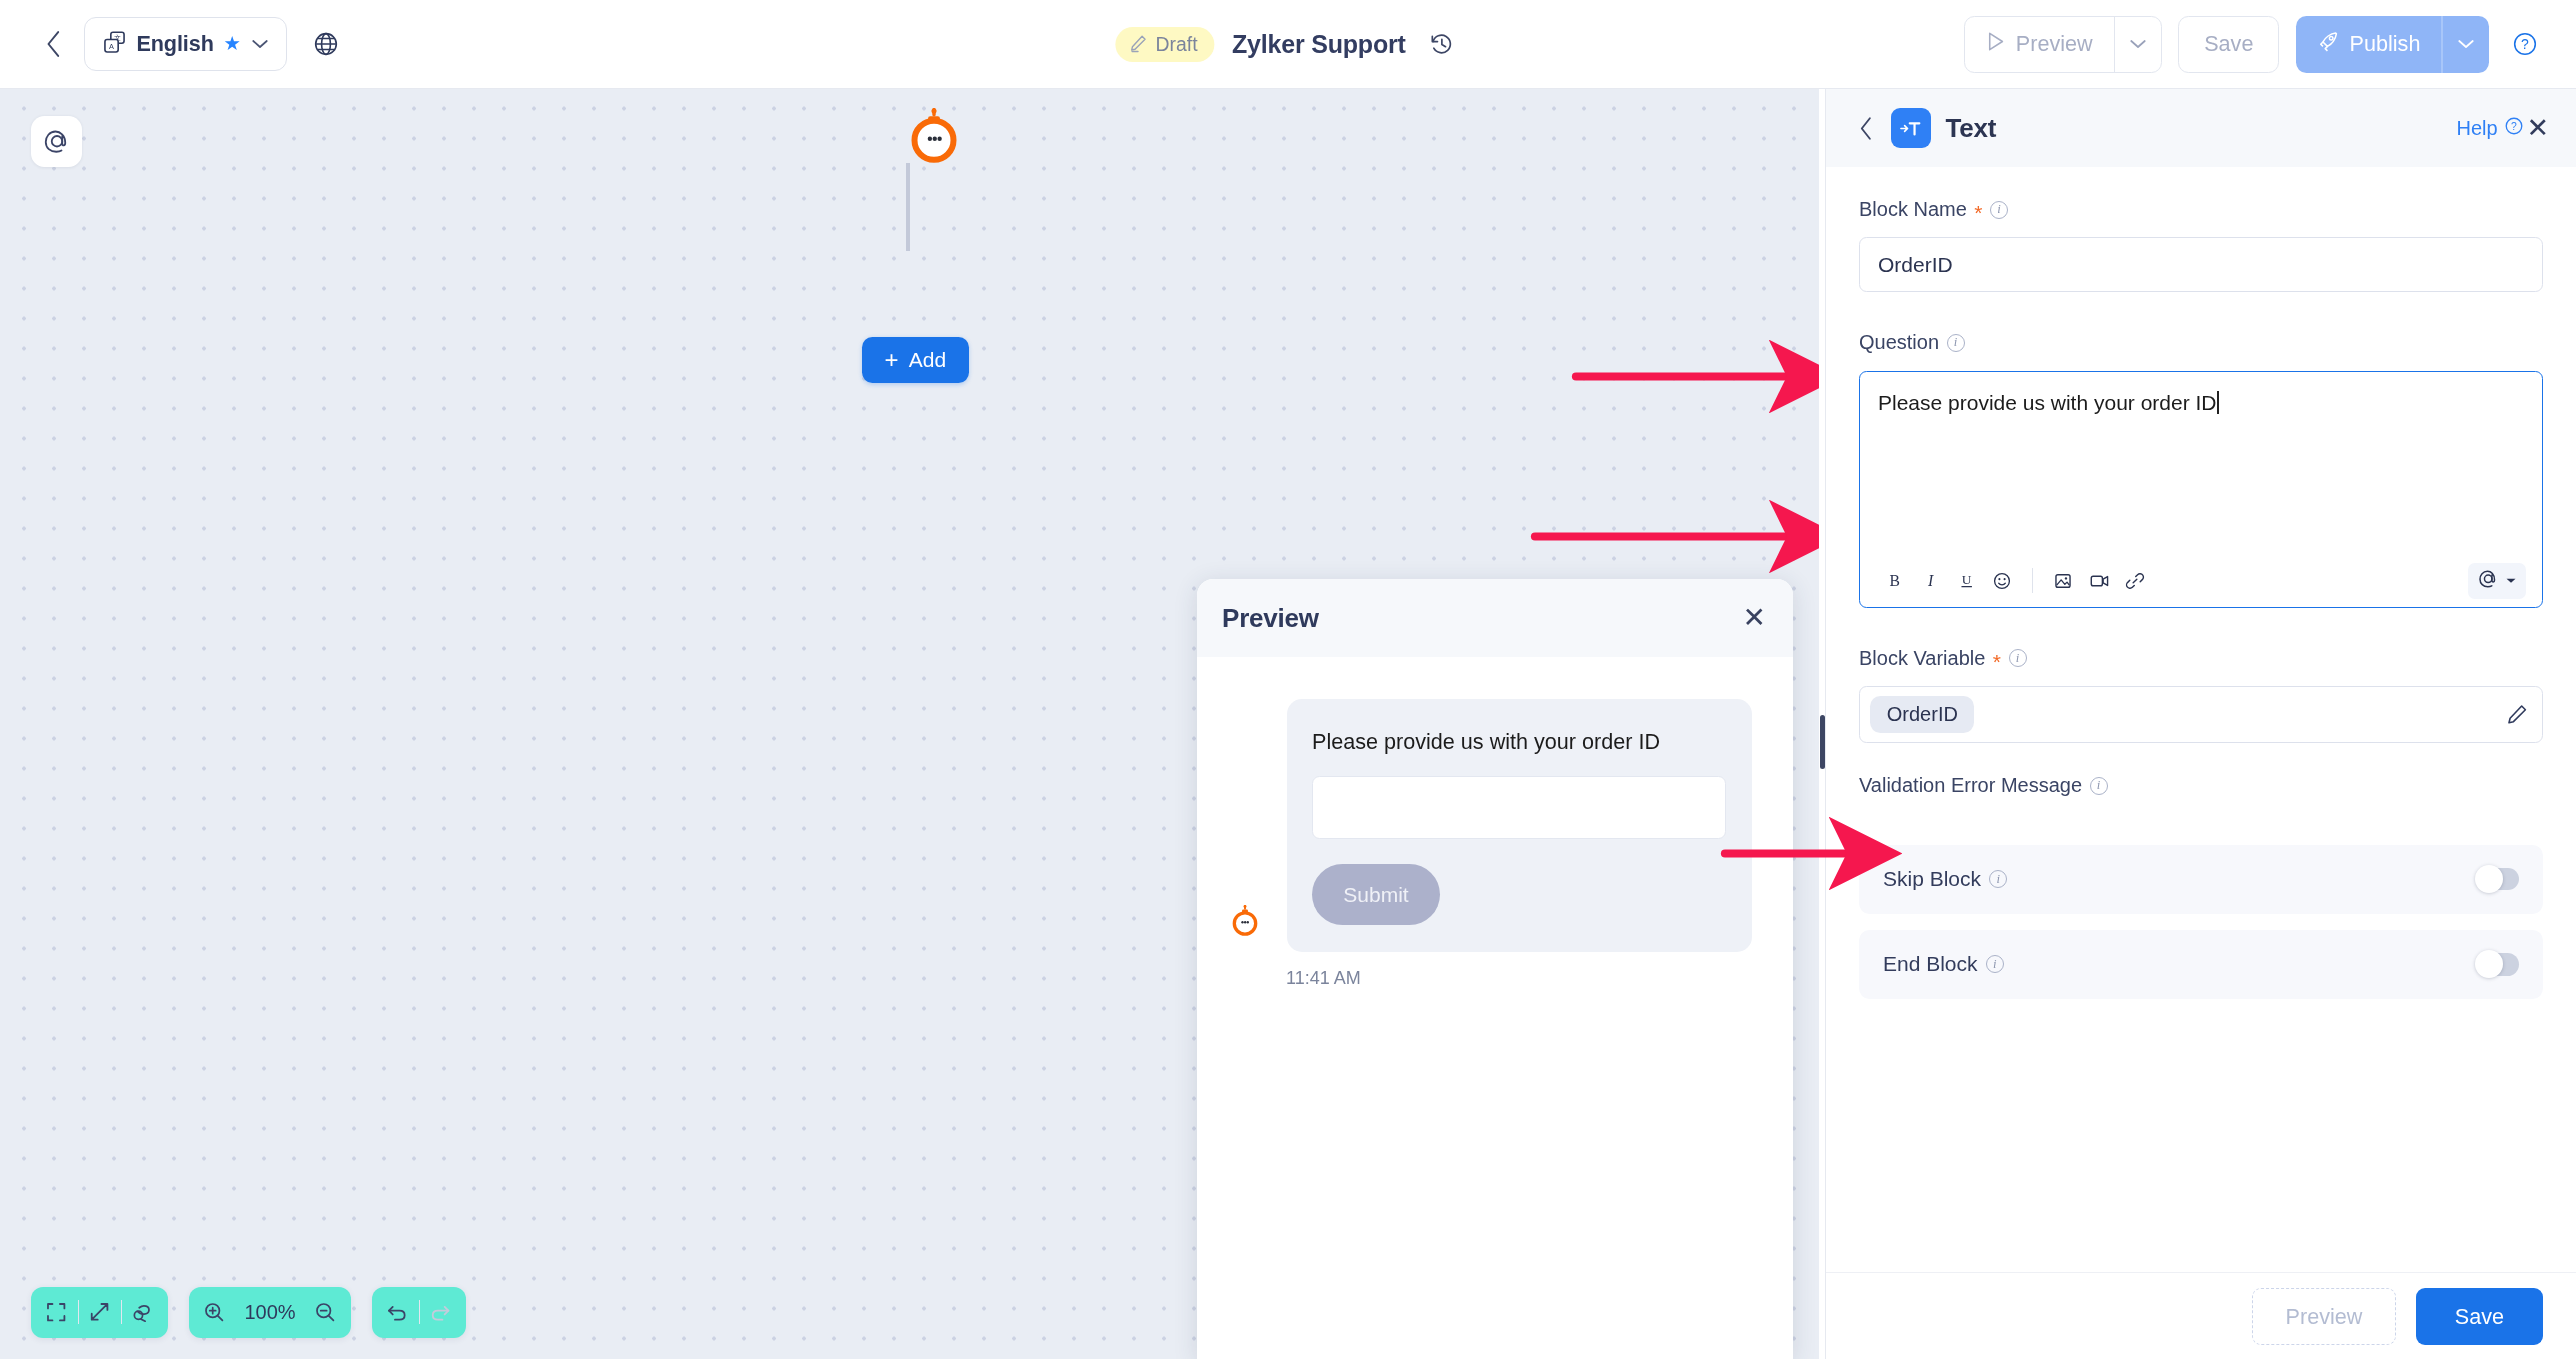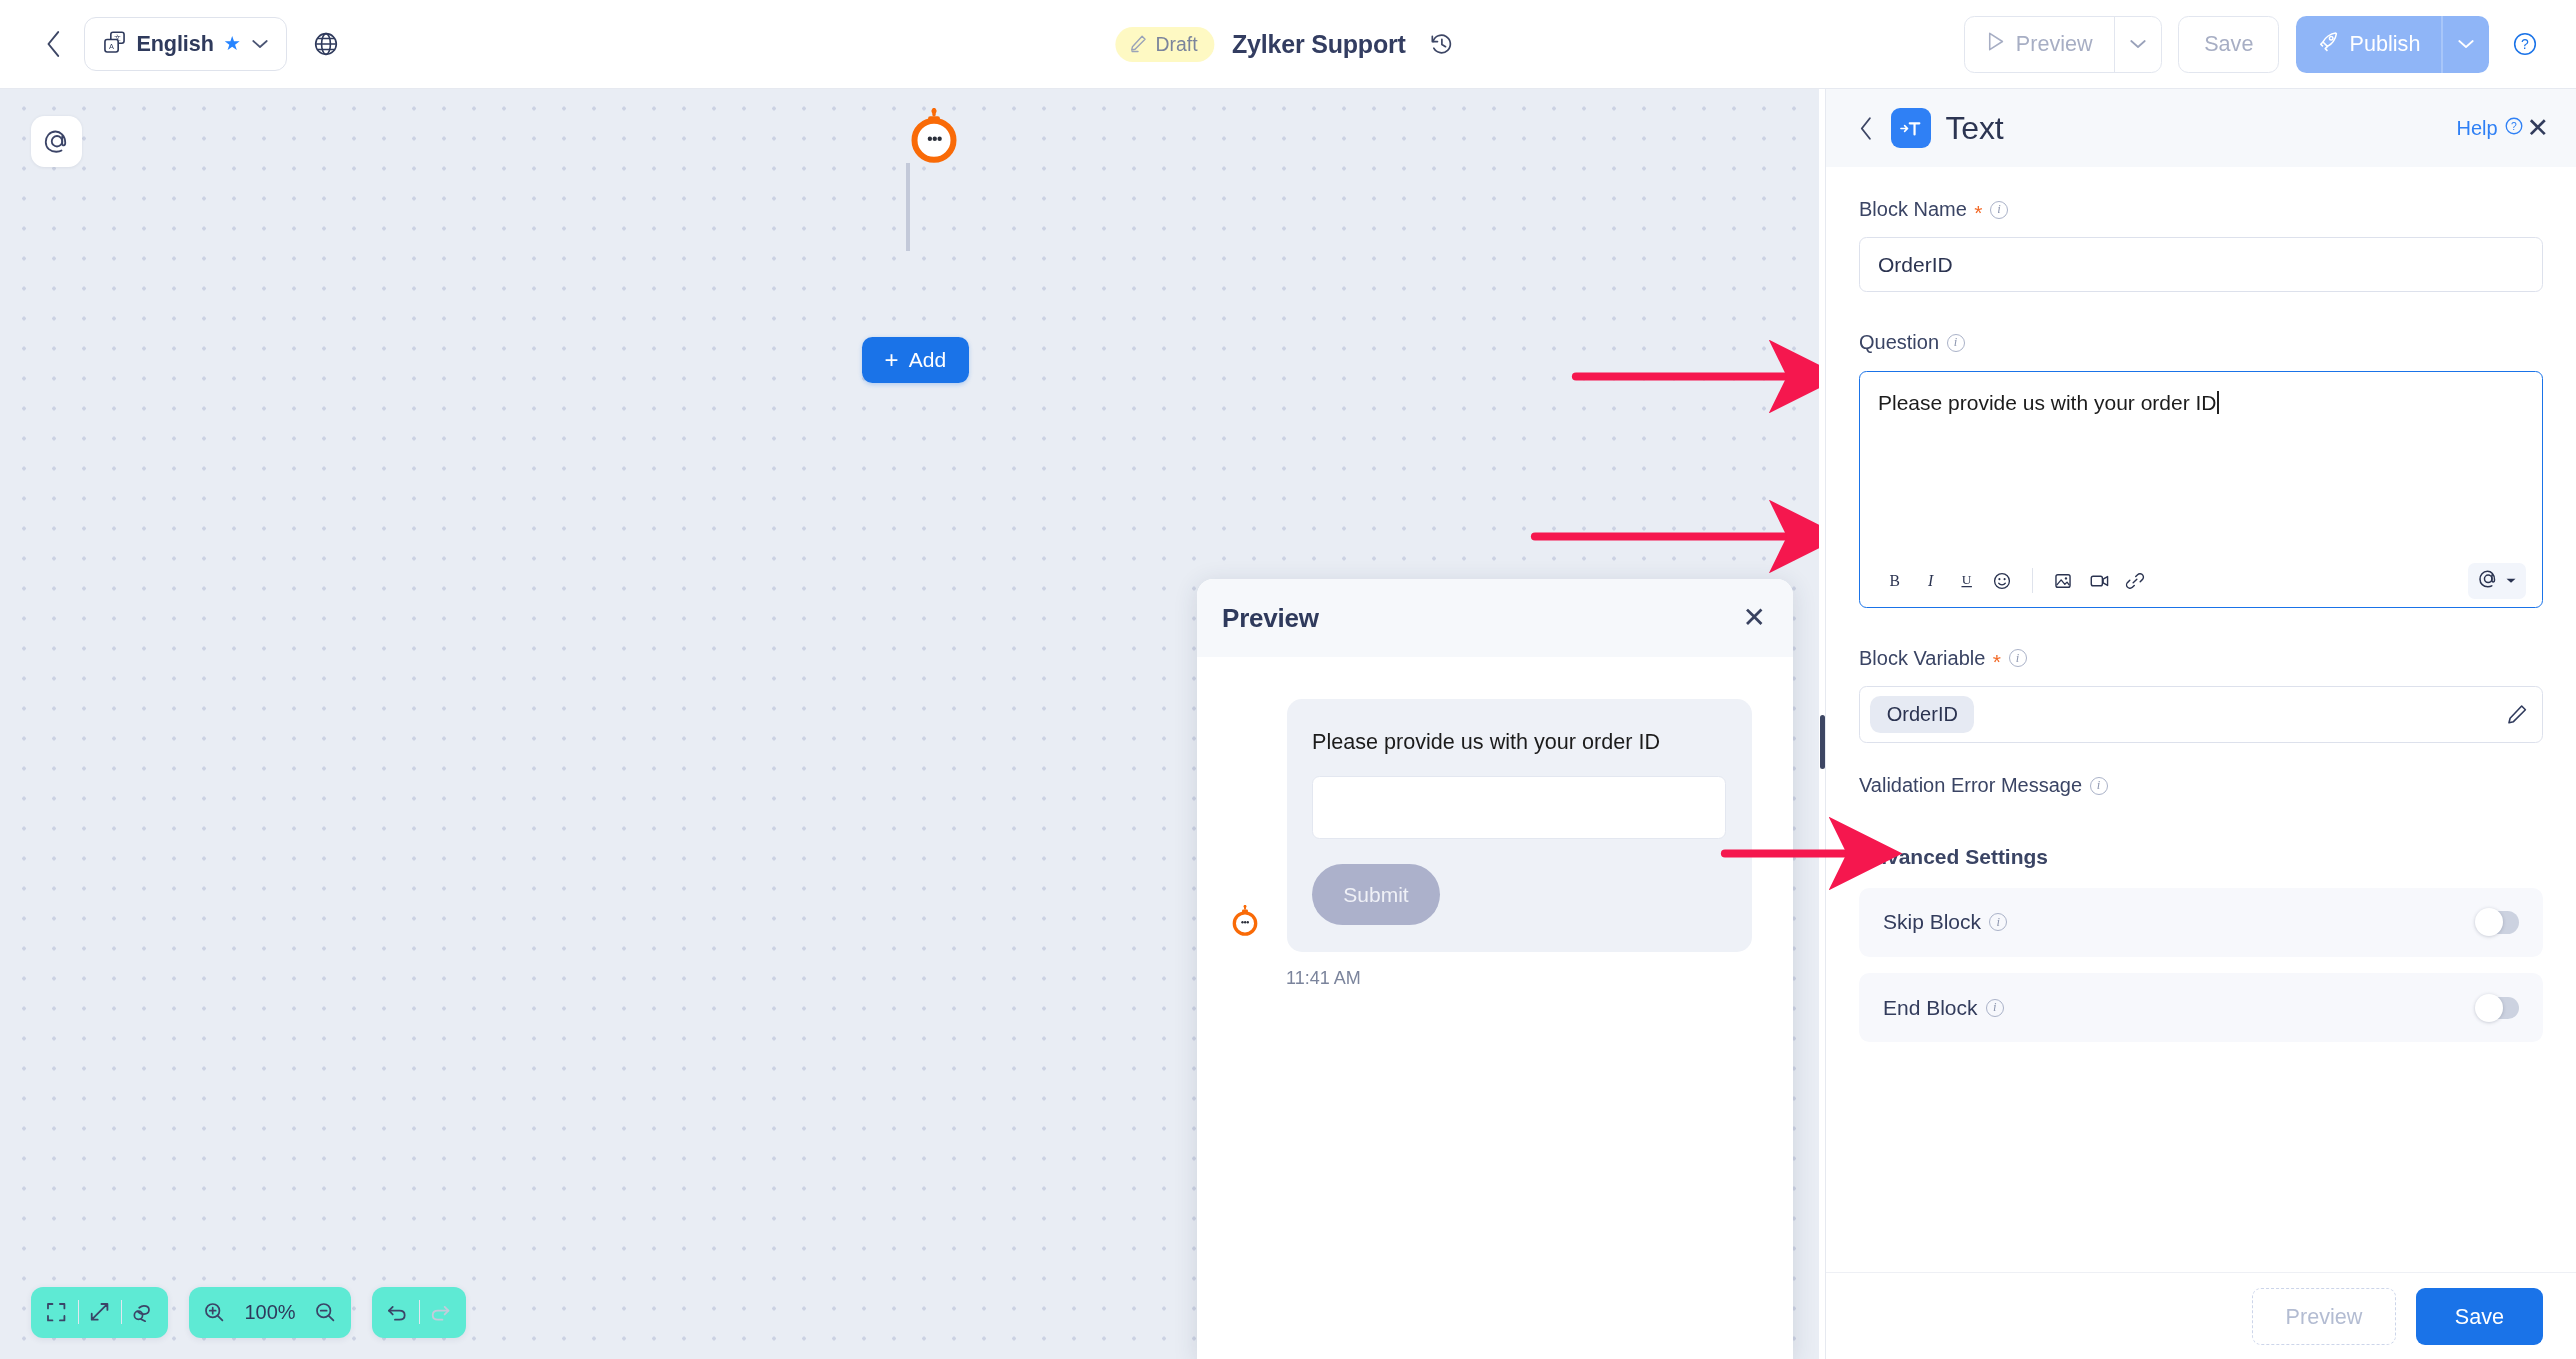--- a/index.html
+++ b/index.html
@@ -155,21 +155,21 @@
   }
   .rp-head {
     height: 78px; background: #f6f8fb; display: flex; align-items: center;
     padding: 0 27px 0 24px; gap: 0; flex-shrink: 0;
   }
   .rp-back { width: 33px; height: 33px; display:flex; align-items:center; justify-content:center; cursor:pointer; color:#3d4665; }
   .rp-badge {
     margin-left: 7.5px; width: 40px; height: 40px; background: #2f80f5; border-radius: 9px;
     display: flex; align-items: center; justify-content: center;
   }
-  .rp-title { margin-left: 15px; font-size: 32px; font-weight: 400; color: #2c3552; letter-spacing: -0.2px; }
+  .rp-title { margin-left: 15px; font-size: 26px; font-weight: 700; color: #2c3552; letter-spacing: -0.2px; }
   .rp-head-right { margin-left: auto; display: flex; align-items: center; gap: 2px; }
   .rp-help { font-size: 20px; color: #2f80f5; display: flex; align-items: center; gap: 6.7px; cursor: pointer; }
   .rp-close { font-size: 27px; color: #323c5c; cursor: pointer; line-height: 1; }
 
   .rp-body {
     flex: 1; padding: 31px 33px 0 33px; overflow: hidden; position: relative;
   }
   .field-label {
     display: flex; align-items: center; gap: 7.5px;
     font-size: 20px; color: #3a4464; margin-bottom: 16.4px; font-weight: 400;
@@ -649,21 +649,20 @@
 
       <div class="gap-md"></div>
 
       <div class="field-label">
         <span>Validation Error Message</span>
         <span class="info-i">i</span>
       </div>
 
       <div class="gap-md"></div>
 
-      <div class="adv-title">Advanced Settings</div>
 
       <div class="adv-row">
         <div class="adv-label">
           <span>Skip Block</span>
           <span class="info-i">i</span>
         </div>
         <div class="toggle">
             <div class="knob"></div>
           </div>
       </div>

